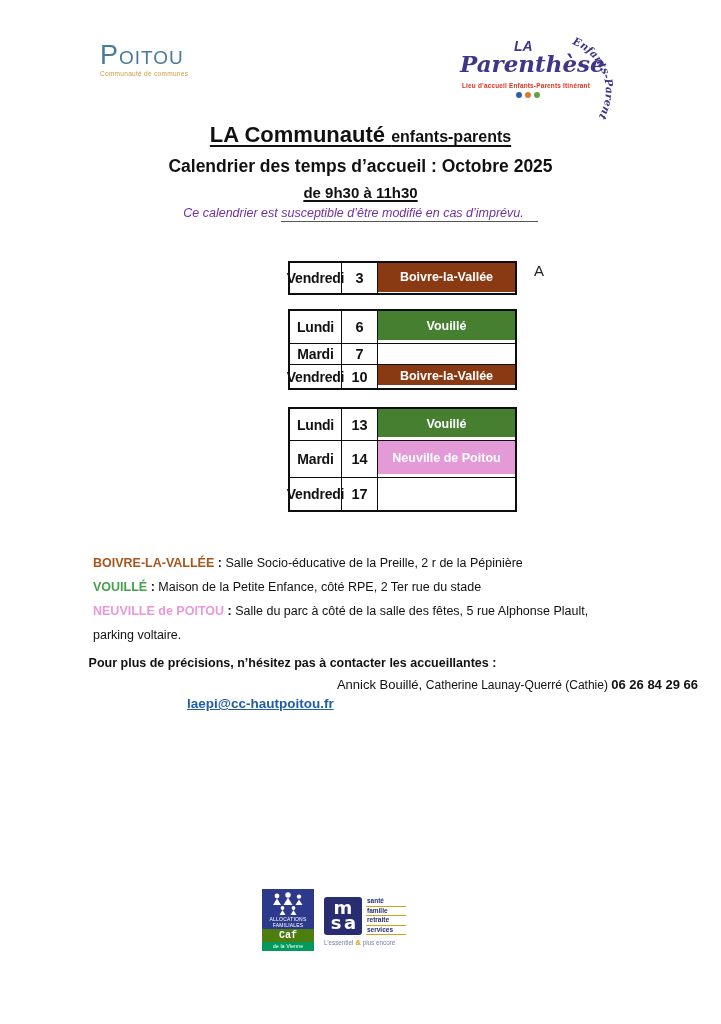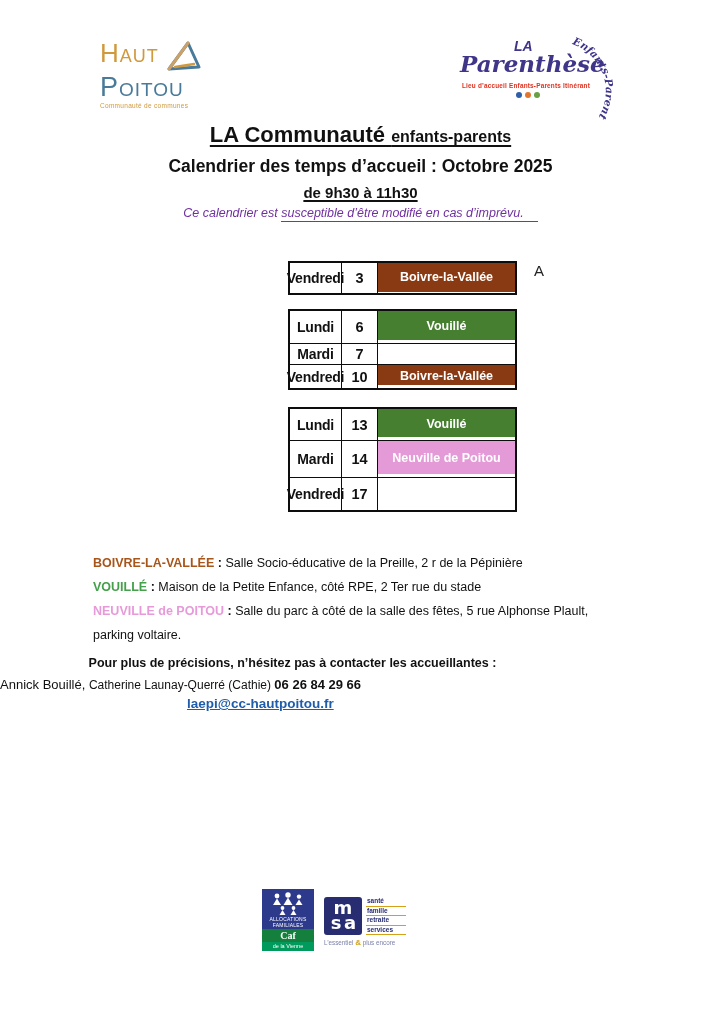--- a/index.html
+++ b/index.html
@@ -50,58 +50,48 @@
   .place-text { position:relative; color:#fff; font-weight:bold; font-size:12.5px; }
   .stray-a { position:absolute; left:534px; top:262px; font-size:15px; color:#222; }
 
   
   .legend { position:absolute; left:93px; top:551px; width:560px; font-size:12.5px; line-height:24px; color:#111; }
   .legend-label { font-weight:bold; }
   .legend-sep { font-weight:bold; color:#111; }
 
   
   .contact-heading { position:absolute; left:0; top:656px; width:585px; text-align:center; font-weight:bold; font-size:12.5px; }
-  .contact-names { position:absolute; left:0; top:677px; width:698px; text-align:left; font-size:13px; }
+  .contact-names { position:absolute; left:0; top:677px; width:698px; text-align:right; font-size:13px; }
   .contact-names .n2 { font-size:12px; }
   .contact-names .phone { font-weight:bold; font-size:13px; }
   .contact-email { position:absolute; left:187px; top:696px; font-size:13.5px; font-weight:bold; color:#1f5ca9; text-decoration:underline; cursor:pointer; }
 
   
   .caf-logo { position:absolute; left:262px; top:889px; width:52px; }
   .caf-top { background:#2d3a8c; height:40px; display:flex; flex-direction:column; align-items:center; justify-content:flex-end; padding-bottom:1px; }
   .caf-fig { margin-bottom:1px; }
   .caf-alloc { font-size:5px; color:#fff; text-align:center; line-height:5.5px; letter-spacing:.2px; }
-  .caf-band { background:#15803d; color:#fff; text-align:center; font-weight:bold; font-size:10px; line-height:13px; font-family:Liberation Serif, serif; }
+  .caf-band { background:#4d7c0f; color:#fff; text-align:center; font-weight:bold; font-size:10px; line-height:13px; font-family:Liberation Mono, monospace; }
   .caf-green { background:#009b5c; color:#fff; text-align:center; font-size:5.5px; line-height:9px; }
 
   .msa-logo { position:absolute; left:324px; top:897px; width:92px; }
   .msa-row { display:flex; align-items:flex-start; }
   .msa-services { margin-left:4px; width:40px; }
   .msa-services div { font-size:6.5px; font-weight:bold; color:#282d72; line-height:8.5px; border-bottom:1px solid #d4a017; padding-left:1px; }
   .msa-tag { margin-top:3px; font-size:6.3px; color:#7a7fa8; white-space:nowrap; }
   .msa-tag .amp { color:#d4a017; font-weight:bold; font-size:8px; }
 
   .funding { position:absolute; left:416px; top:900px; font-size:13px; line-height:19.5px; color:#1a1a1a; }
 </style>
 </head>
 <body>
 
 <div class="page">
 
   <div class="logo-hp">
-    <div class="hp-row">
-      <div>
-        <div class="hp-haut">Haut</div>
-      </div>
-      <svg class="hp-tri" width="42" height="34" viewBox="0 0 42 34">
-        <path d="M27 3 L38 27 L8 29 Z" fill="none" stroke="#4a7a99" stroke-width="3" stroke-linejoin="round"></path>
-        <path d="M27 3 L8 29" fill="none" stroke="#c9a169" stroke-width="3" stroke-linecap="round"></path>
-        <path d="M14 27 L33 24" fill="none" stroke="#d0993b" stroke-width="2.4" stroke-linecap="round"></path>
-      </svg>
-    </div>
     <div class="hp-poitou">Poitou</div>
     <div class="hp-tag">Communauté de communes</div>
   </div>
 
   <div class="logo-lp">
     <div class="lp-la">LA</div>
     <div class="lp-name">Parenthèse</div>
     <div class="lp-tag">Lieu d’accueil Enfants-Parents Itinérant</div>
     <div class="lp-dots">
       <span style="background:#2f5fa8"></span>

